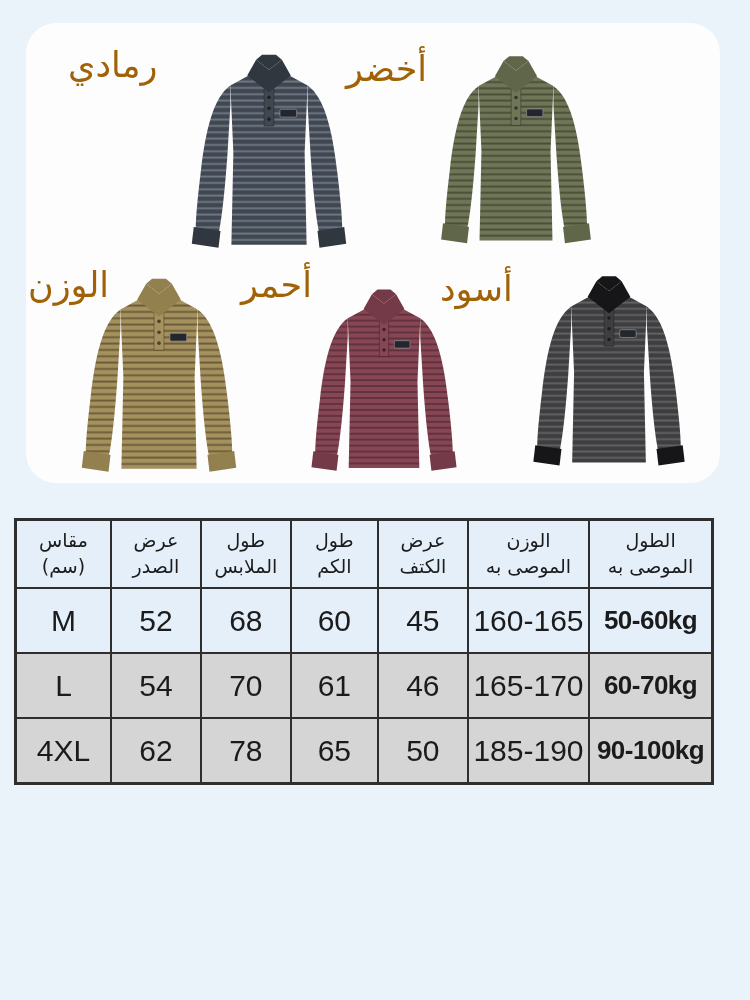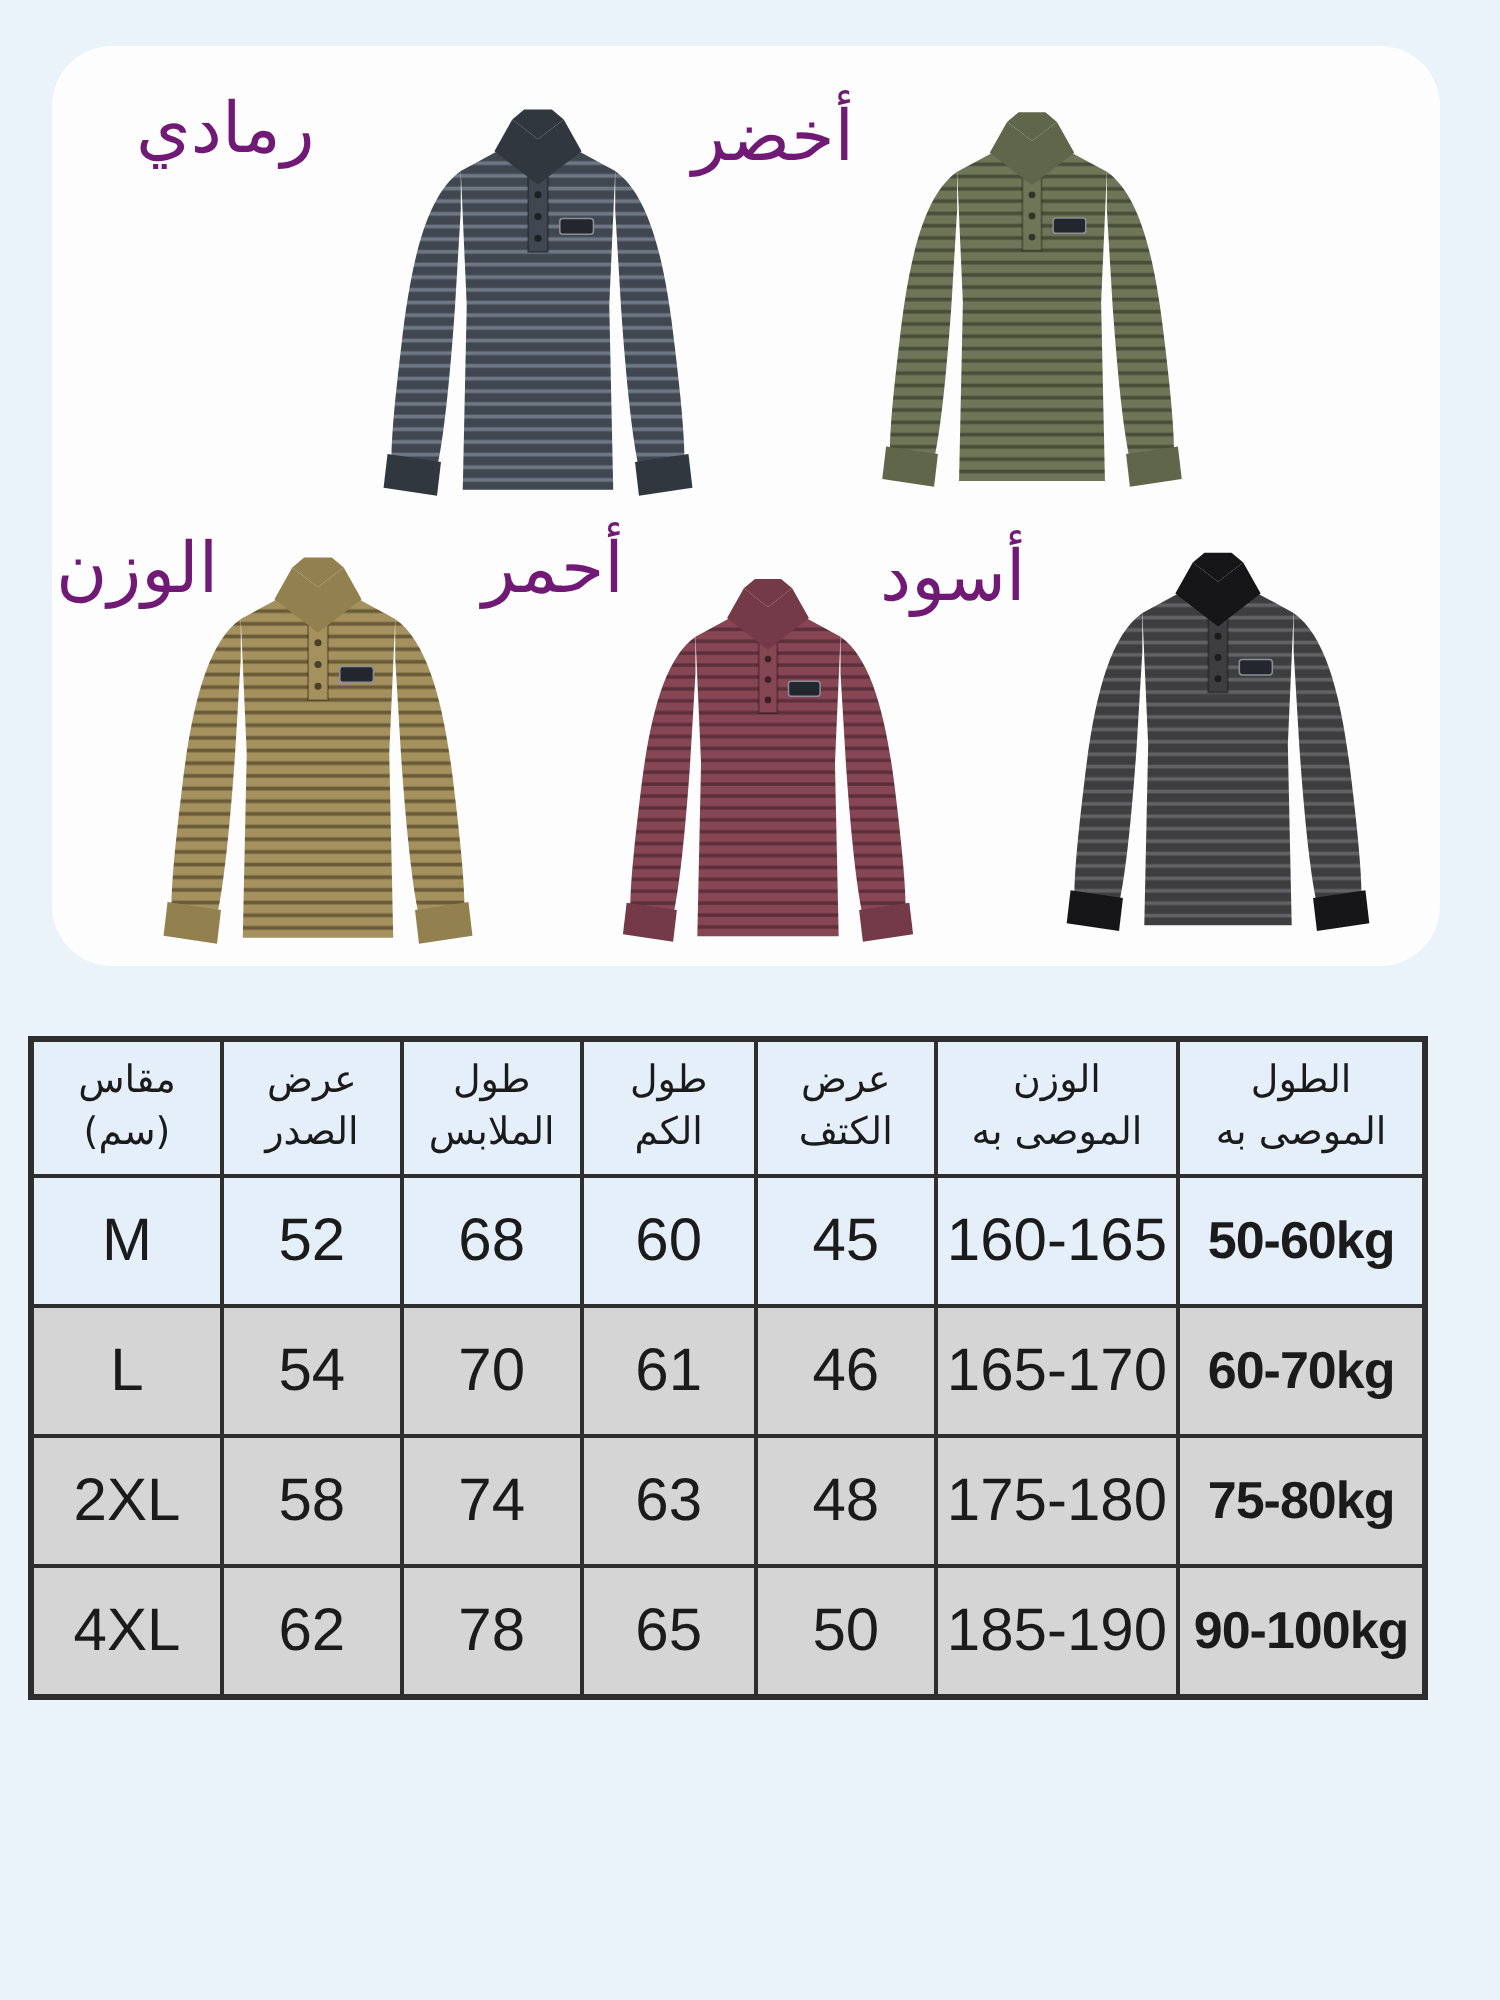--- a/index.html
+++ b/index.html
@@ -7,21 +7,21 @@
     position:relative;width:750px;height:1000px;overflow:hidden;
     background:var(--page-bg,#eaf2fa);
     font-family:"DejaVu Sans",sans-serif;color:var(--text,#1b1b1b);
   }
   .card{
     position:absolute;left:26px;top:23px;width:694px;height:460px;
     background:var(--card-bg,#fdfdfd);border-radius:30px;
   }
   .color-label{
     position:absolute;font-size:35px;line-height:1;direction:rtl;
-    color:#701a75;letter-spacing:0;
+    color:#a16207;letter-spacing:0;
   }
   .label-0{left:68px;top:48px}
   .label-1{left:346px;top:52px}
   .label-2{left:28px;top:268px}
   .label-3{left:241px;top:268px}
   .label-4{left:440px;top:272px}
   .shirt{position:absolute;margin:0;padding:0}
   .shirt svg{display:block;width:100%;height:auto}
   .shirt-0{left:170px;top:34px;width:198px}
   .shirt-1{left:420px;top:36px;width:192px}
@@ -220,29 +220,20 @@
           <tr class="gray">
             <td>L</td>
             <td>54</td>
             <td>70</td>
             <td>61</td>
             <td>46</td>
             <td>165-170</td>
             <td class="kg">60-70kg</td>
           </tr>
           <tr class="gray">
-            <td>2XL</td>
-            <td>58</td>
-            <td>74</td>
-            <td>63</td>
-            <td>48</td>
-            <td>175-180</td>
-            <td class="kg">75-80kg</td>
-          </tr>
-          <tr class="gray">
             <td>4XL</td>
             <td>62</td>
             <td>78</td>
             <td>65</td>
             <td>50</td>
             <td>185-190</td>
             <td class="kg">90-100kg</td>
           </tr>
         </tbody>
       </table>

